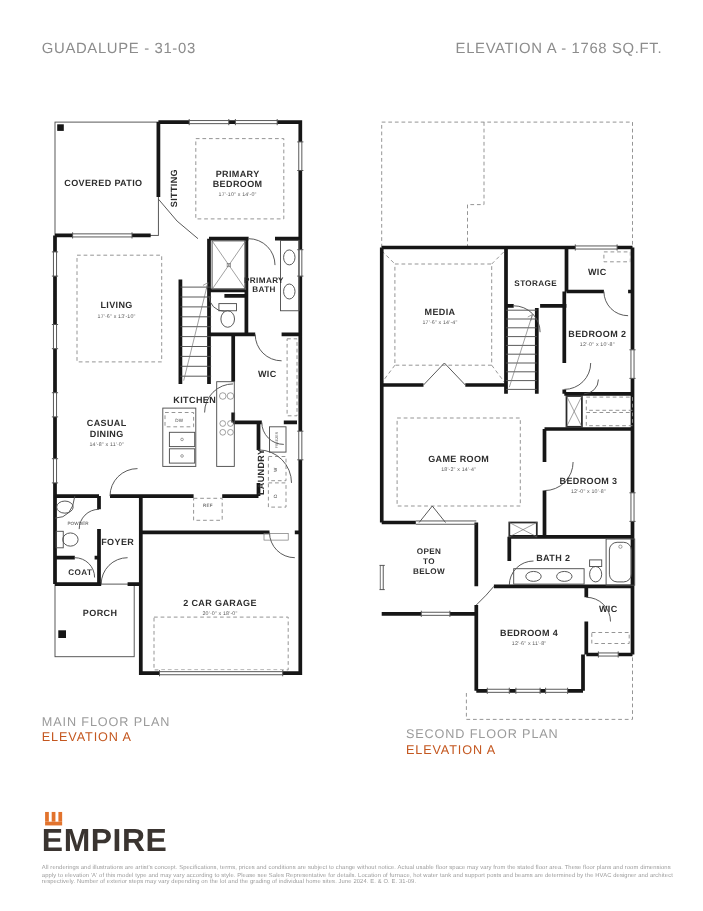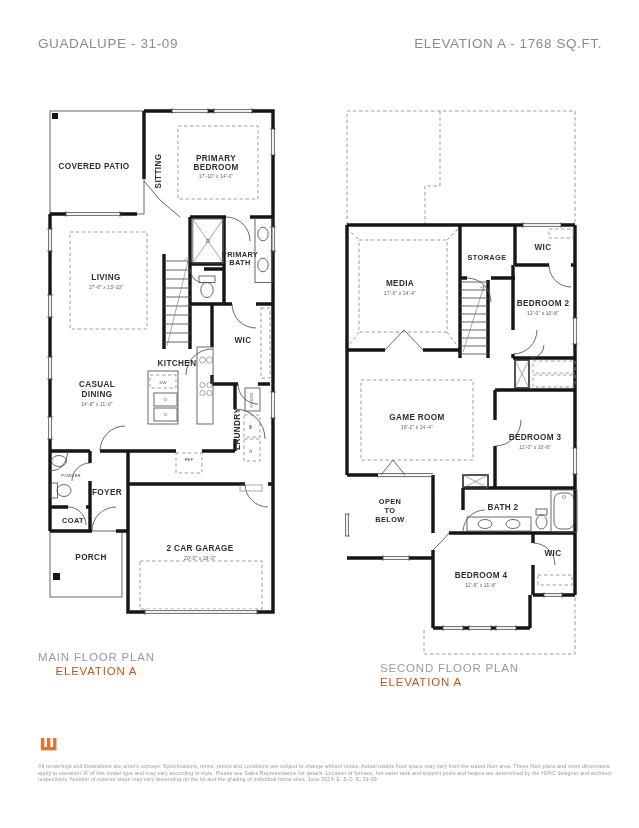--- a/index.html
+++ b/index.html
@@ -5,43 +5,43 @@
   html,body{margin:0;padding:0;background:#ffffff;}
   body{width:639px;height:828px;position:relative;font-family:"Liberation Sans",sans-serif;overflow:hidden;}
   .hdr{position:absolute;top:36px;font-size:13.5px;letter-spacing:.6px;color:#8c8c8c;}
   .hdr-left{left:38px;}
   .hdr-right{right:37px;}
   .plan{position:absolute;}
   .plan-main{left:40px;top:99px;}
   .plan-second{left:345px;top:98px;}
   .caption{position:absolute;font-size:11.5px;letter-spacing:.8px;color:#9b9b9b;line-height:14px;}
   .caption .elev{color:#c4571f;}
-  .cap-main{left:38px;top:650px;text-align:center;}
-  .cap-second{left:380px;top:661px;}
+  .cap-main{left:38px;top:650px;}
+  .cap-second{left:369px;top:661px;}
   .footer{position:absolute;left:38px;top:738px;width:578px;}
   .brand{position:relative;display:inline-block;}
   .brand-crown{display:block;margin-left:2px;margin-bottom:1px;}
   .brand-word{font-size:29px;font-weight:bold;letter-spacing:.5px;color:#3a3430;line-height:26px;}
   .disclaimer{margin-top:7px;font-size:5.3px;line-height:6.6px;color:#9a9a9a;letter-spacing:.1px;}
   
   .w{stroke:#161616;stroke-width:3.4;fill:none;}
   .t{stroke:#4e4e4e;stroke-width:.85;fill:none;}
   .t2{stroke:#6f6f6f;stroke-width:.6;fill:none;}
   .d{stroke:#8d8d8d;stroke-width:.85;fill:none;stroke-dasharray:3.4 2.6;}
   .xb{stroke:#2a2a2a;stroke-width:1.6;fill:none;}
   .lab{font-family:"Liberation Sans",sans-serif;font-size:8.2px;font-weight:600;fill:#2e2e2e;text-anchor:middle;letter-spacing:.35px;}
   .lab7{font-size:7.4px;}
   .dim{font-family:"Liberation Sans",sans-serif;font-size:4.8px;fill:#5a5a5a;text-anchor:middle;letter-spacing:.15px;}
   .sm{font-family:"Liberation Sans",sans-serif;font-size:4.2px;fill:#474747;text-anchor:middle;letter-spacing:.1px;}
   .xs{font-family:"Liberation Sans",sans-serif;font-size:3.2px;fill:#555;text-anchor:middle;}
 </style>
 </head>
 <body>
 
-<div class="hdr hdr-left">GUADALUPE - 31-09</div>
+<div class="hdr hdr-left">GUADALUPE - 31-03</div>
 <div class="hdr hdr-right">ELEVATION A - 1768 SQ.FT.</div>
 
 <svg class="plan plan-main" width="250" height="548" viewBox="0 0 250 548">
 
   <rect x="10" y="12" width="94" height="103" class="t"></rect>
   <rect x="10" y="432" width="72" height="66" class="t"></rect>
   <rect x="12" y="14" width="6" height="6" fill="#161616"></rect>
   <rect x="13" y="474" width="7" height="7" fill="#161616"></rect>
 
   <rect x="138" y="27" width="80" height="73" class="d"></rect>
@@ -283,15 +283,16 @@
 <div class="footer">
   <div class="brand">
     <svg class="brand-crown" width="18" height="13" viewBox="0 0 18 13">
       <g fill="#e2732d">
         <rect x="1" y="9" width="15.5" height="3.4"></rect>
         <rect x="1" y="0" width="3.4" height="9"></rect>
         <rect x="7" y="0" width="3.4" height="9"></rect>
         <rect x="13.1" y="0" width="3.4" height="9"></rect>
       </g>
     </svg>
+    <div class="brand-word">EMPIRE</div>
   </div>
   <div class="disclaimer">All renderings and illustrations are artist's concept. Specifications, terms, prices and conditions are subject to change without notice. Actual usable floor space may vary from the stated floor area. These floor plans and room dimensions apply to elevation 'A' of this model type and may vary according to style. Please see Sales Representative for details. Location of furnace, hot water tank and support posts and beams are determined by the HVAC designer and architect respectively. Number of exterior steps may vary depending on the lot and the grading of individual home sites. June 2024. E. &amp; O. E. 31-09.</div>
 </div>
 
 </body></html>

